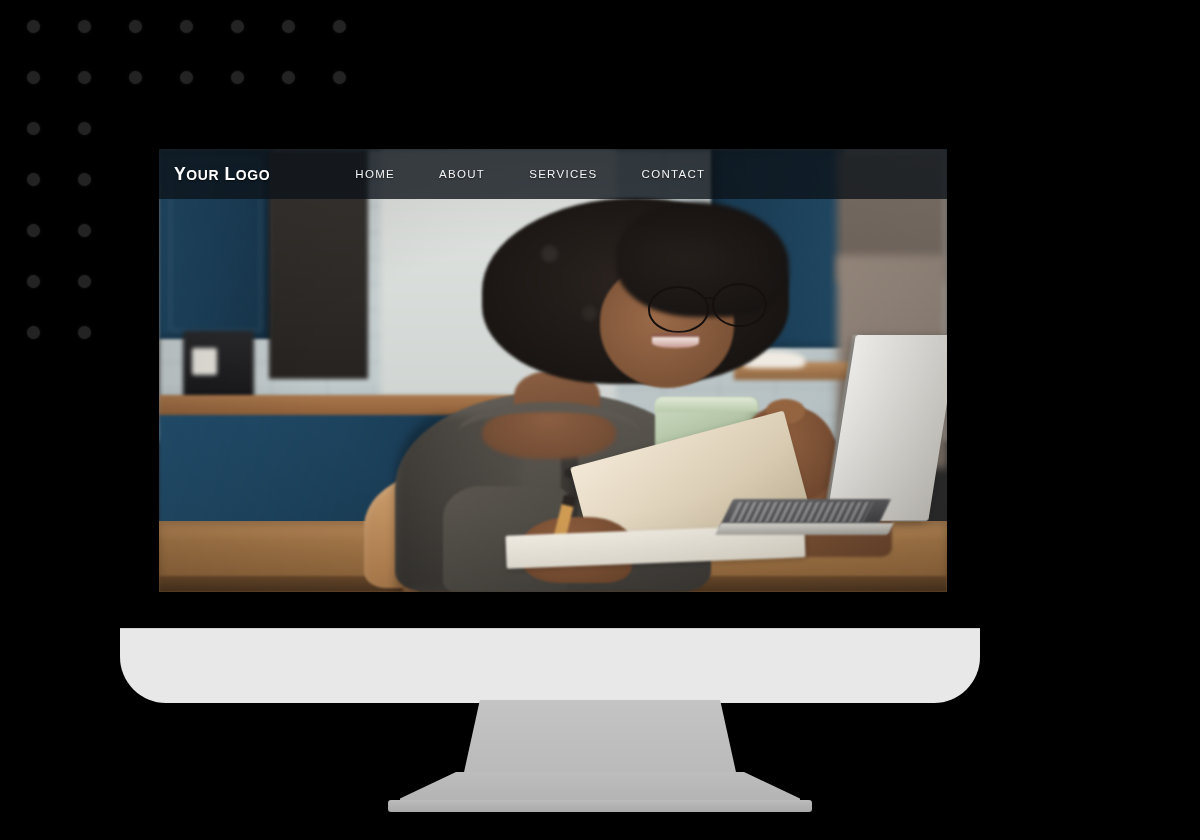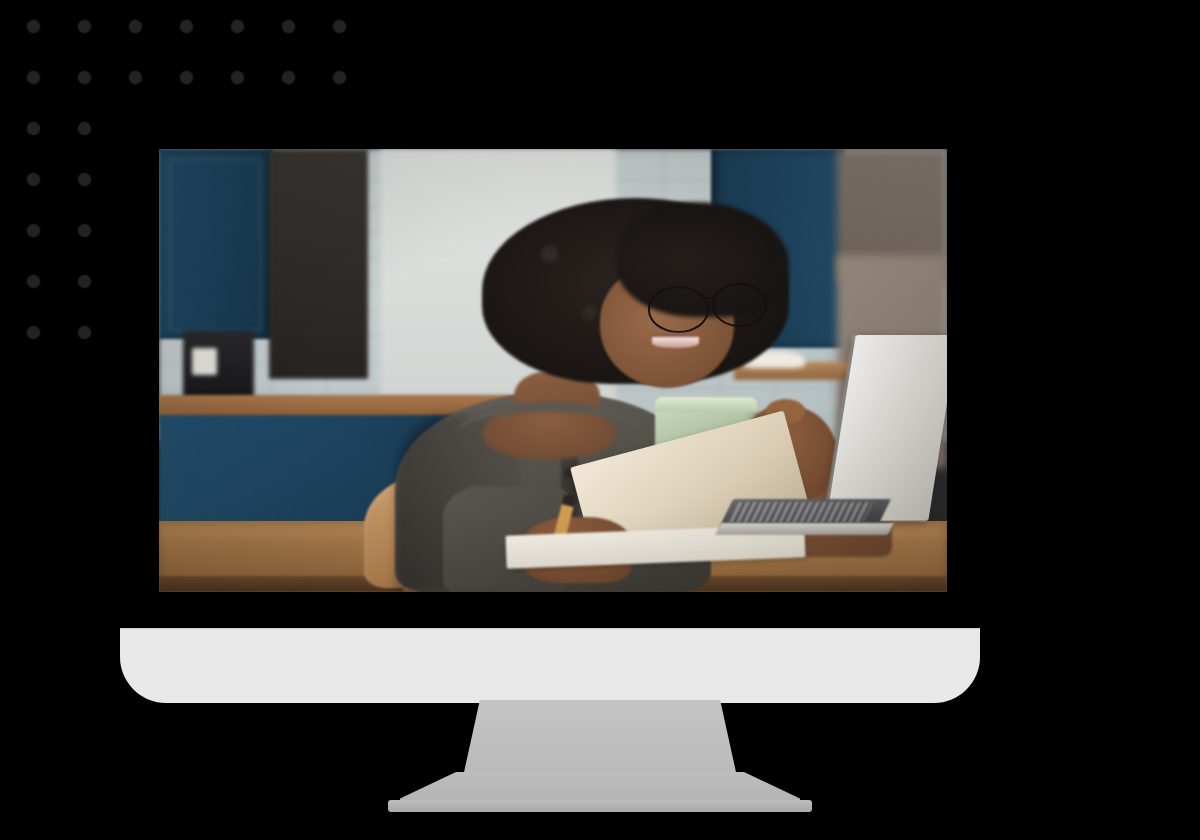--- a/index.html
+++ b/index.html
@@ -310,20 +310,32 @@
 
         <div class="ph" id="lid-edge"></div>
         <div class="ph" id="lid"></div>
         <div class="ph" id="keyboard"></div>
         <div class="ph" id="keys"></div>
         <div class="ph" id="base-lt"></div>
 
         <div id="photo-soft"></div>
       </div>
 
+      <div id="site-header">
+        <div id="logo">
+          <span class="cap">Y</span><span class="sm">OUR</span>
+          <span class="cap">L</span><span class="sm">OGO</span>
+        </div>
+        <nav id="nav">
+          <a class="nav-link" href="#">HOME</a>
+          <a class="nav-link" href="#">ABOUT</a>
+          <a class="nav-link" href="#">SERVICES</a>
+          <a class="nav-link" href="#">CONTACT</a>
+        </nav>
+      </div>
 
     </div>
   </div>
 
   <div id="chin"></div>
   <div id="stand-neck"></div>
   <div id="stand-neck-flare"></div>
   <div id="stand-base"></div>
 </div>
 

